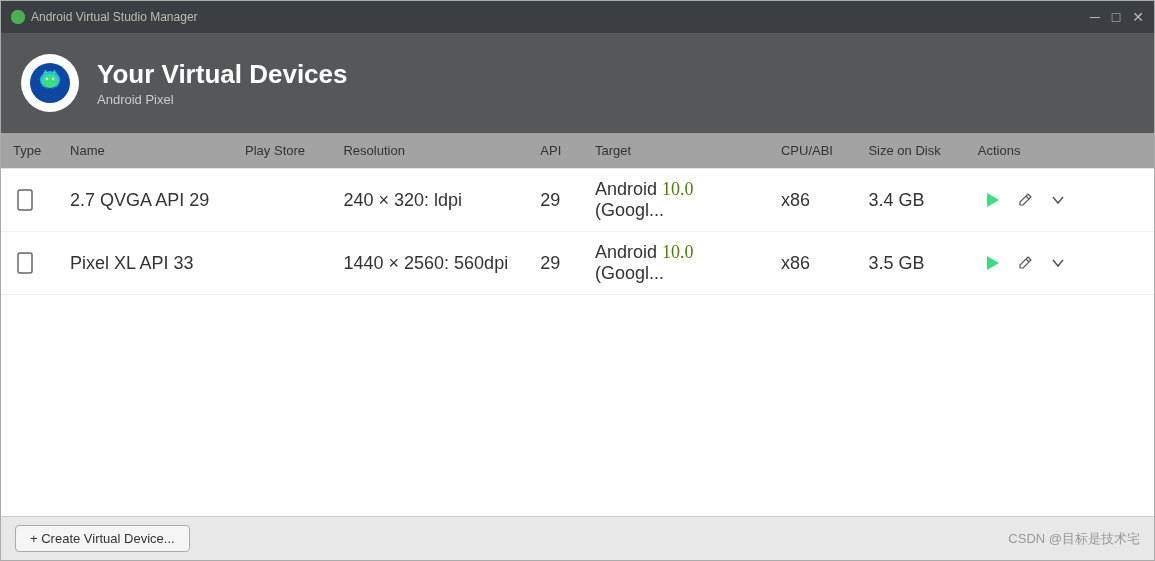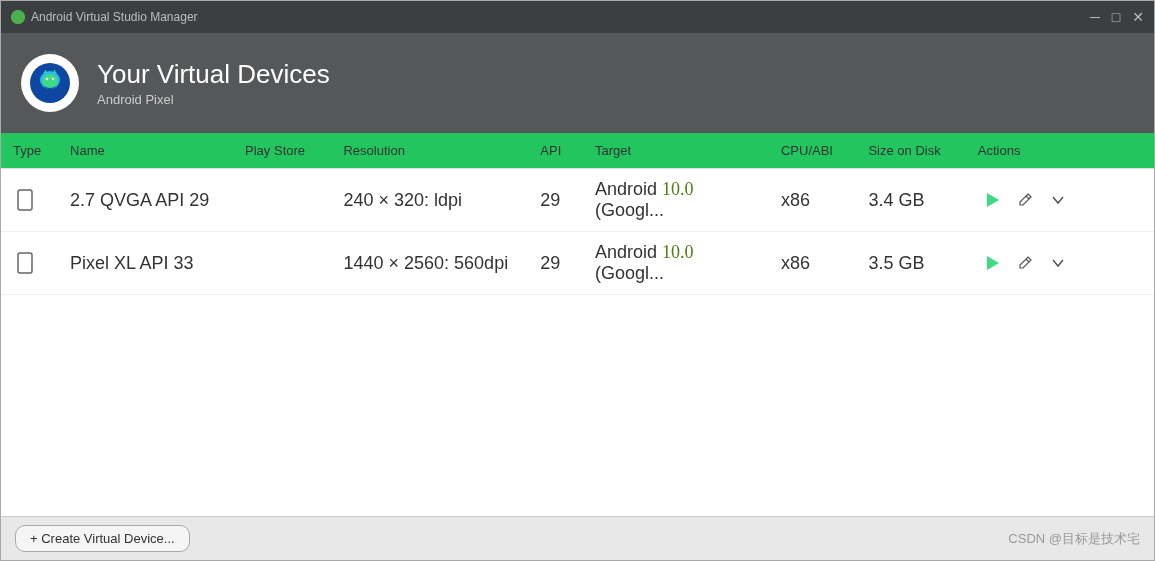--- a/index.html
+++ b/index.html
@@ -71,21 +71,21 @@
       flex-shrink: 0;
       overflow: hidden;
     }
     .header-logo svg {
       width: 42px;
       height: 42px;
     }
     .header-text h1 {
       color: #fff;
       font-size: 26px;
-      font-weight: 400;
+      font-weight: 700;
       line-height: 1.2;
     }
     .header-text p {
       color: #ccc;
       font-size: 13px;
       margin-top: 2px;
     }
 
     
     .main {
@@ -103,21 +103,21 @@
     }
     thead tr {
       border-bottom: 1px solid #e0e0e0;
     }
     thead th {
       text-align: left;
       padding: 10px 12px;
       font-weight: 500;
       color: #333;
       font-size: 13px;
-      background: #22c55e;
+      background: #a3a3a3;
       white-space: nowrap;
     }
     tbody tr {
       border-bottom: 1px solid #f0f0f0;
     }
     tbody td {
       padding: 10px 12px;
       color: #333;
       font-size: 18px;
       vertical-align: middle;
@@ -171,21 +171,21 @@
       flex-shrink: 0;
       justify-content: space-between;
     }
     .create-btn {
       border: 1px solid #aaa;
       background: #f5f5f5;
       padding: 5px 14px;
       cursor: pointer;
       font-size: 13px;
       color: #333;
-      border-radius: 10px;
+      border-radius: 4px;
       display: flex;
       align-items: center;
       gap: 4px;
     }
     .footer-watermark {
       color: #999;
       font-size: 13px;
     }
   </style>
 </head>

